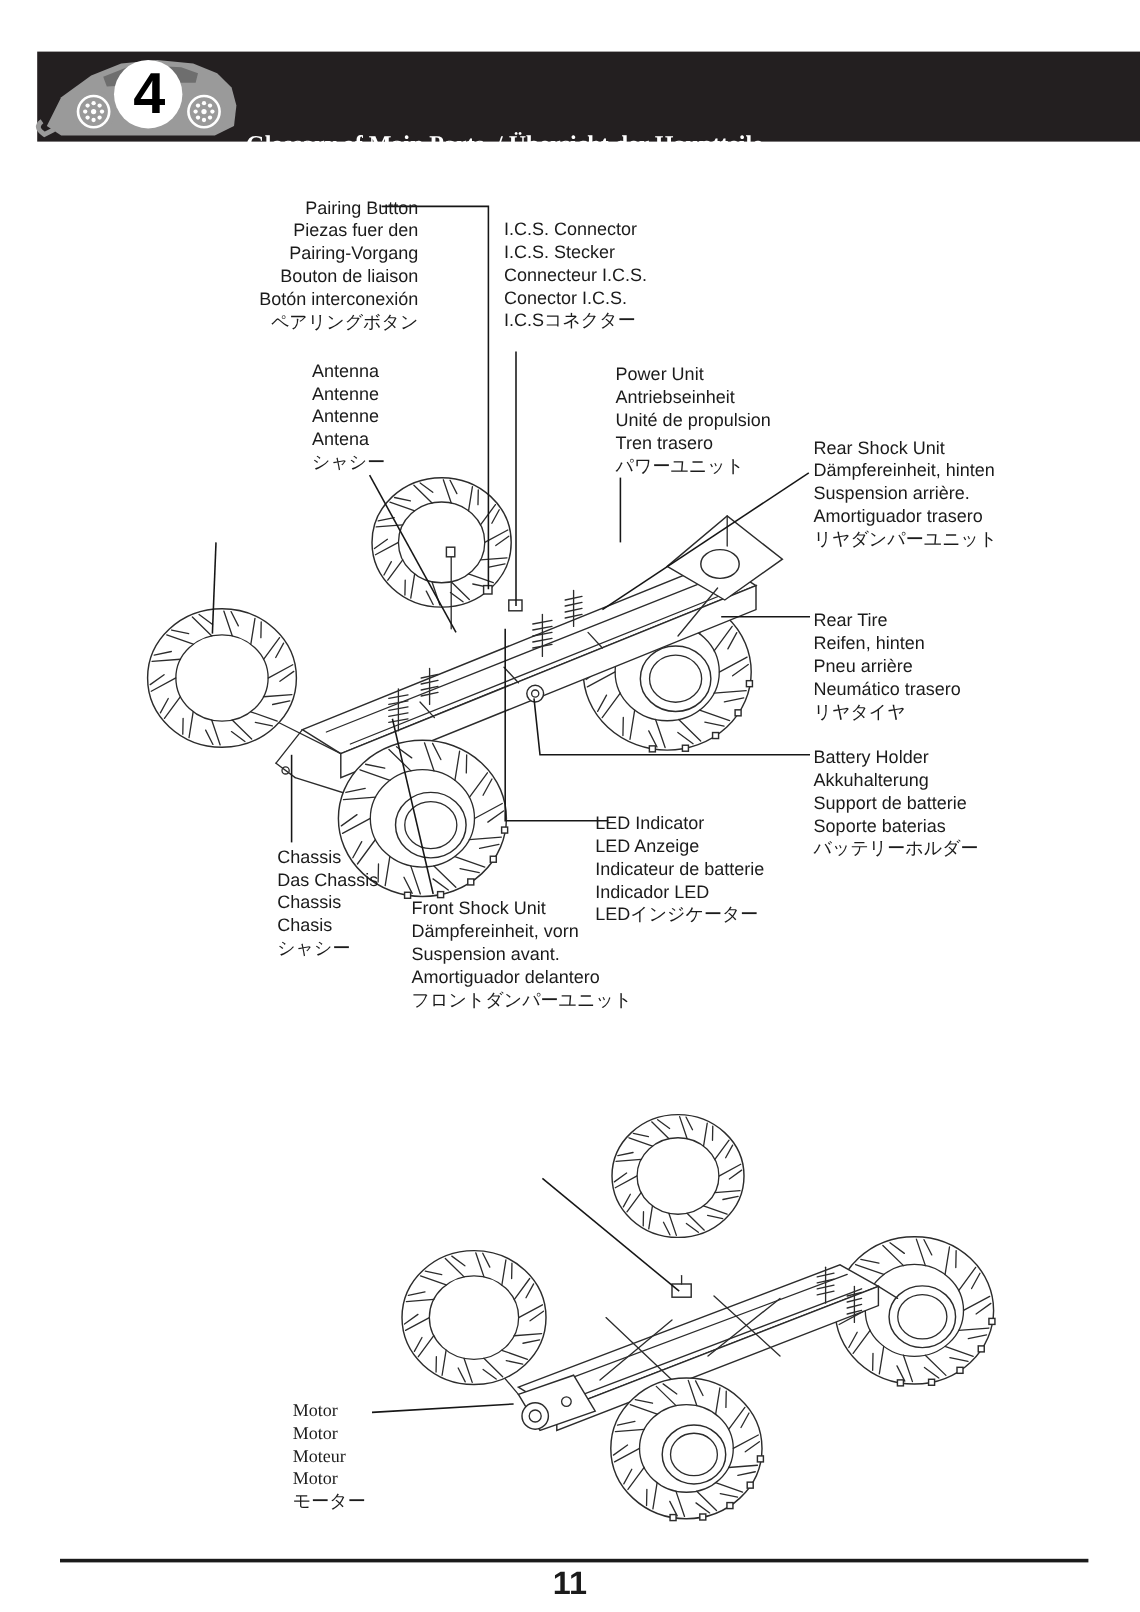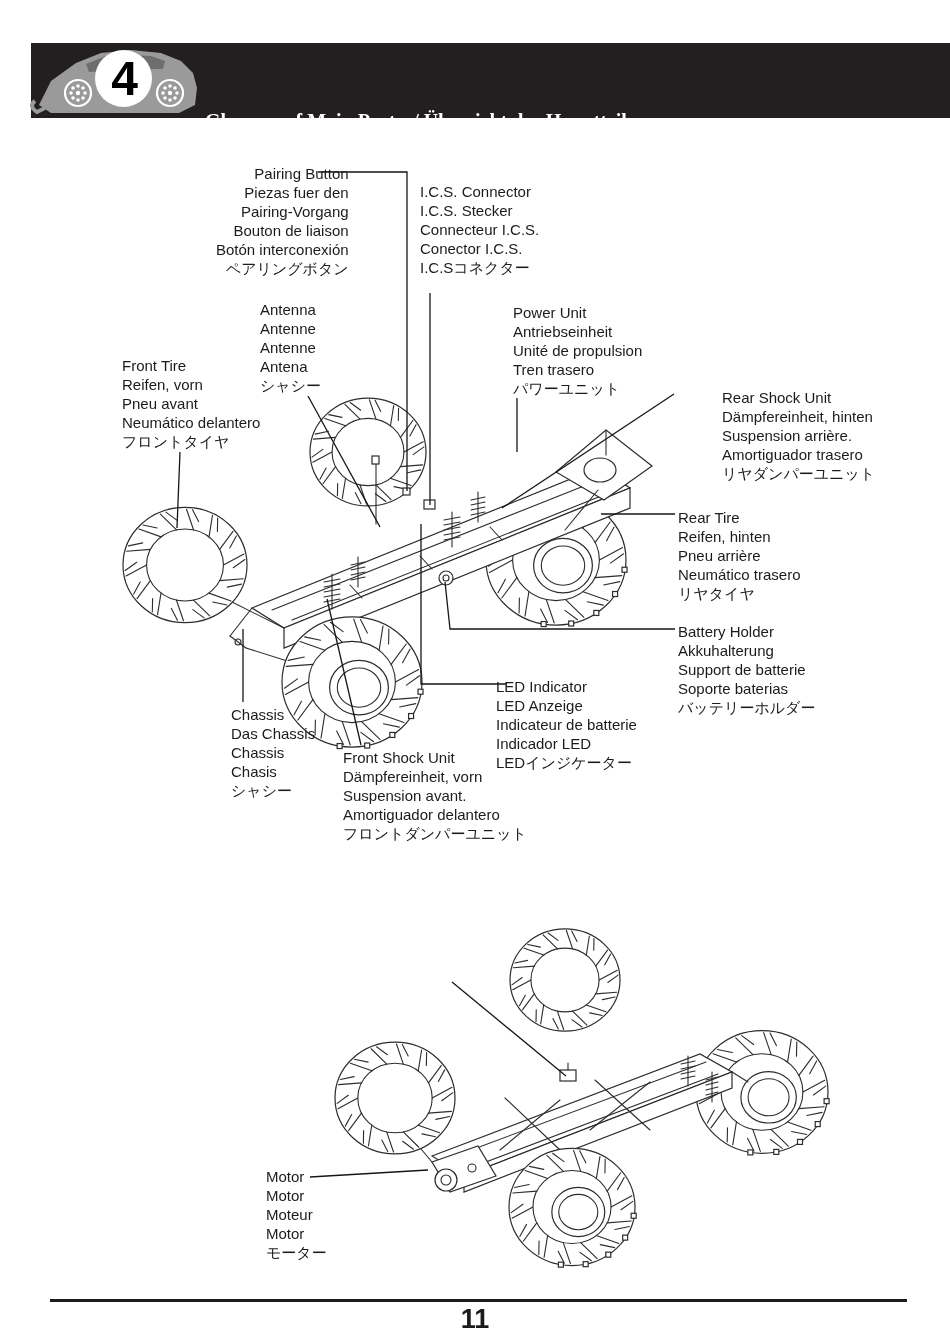--- a/index.html
+++ b/index.html
@@ -431,25 +431,24 @@
         <polyline points="243,702 243,629" class="ld"></polyline>
         <polyline points="361,745 327,599" class="ld"></polyline>
         <polyline points="452,982 566,1076" class="ld"></polyline>
         <polyline points="310,1177 428,1170" class="ld"></polyline>
       </g>
     </svg>
 
   <div class="lbl" style="left:216px;top:164px;text-align:right;"><div>Pairing Button</div><div>Piezas fuer den</div><div>  Pairing-Vorgang</div><div>Bouton de liaison</div><div>Botón interconexión</div><div>ペアリングボタン</div></div>
   <div class="lbl" style="left:420px;top:182px;"><div>I.C.S. Connector</div><div>I.C.S. Stecker</div><div>Connecteur I.C.S.</div><div>Conector I.C.S.</div><div>I.C.Sコネクター</div></div>
   <div class="lbl" style="left:260px;top:300px;"><div>Antenna</div><div>Antenne</div><div>Antenne</div><div>Antena</div><div>シャシー</div></div>
-  <div class="lbl" style="left:122px;top:356px;"><div>Front Tire</div><div>Reifen, vorn</div><div>Pneu avant</div><div>Neumático delantero</div><div>フロントタイヤ</div></div>
   <div class="lbl" style="left:513px;top:303px;"><div>Power Unit</div><div>Antriebseinheit</div><div>Unité de propulsion</div><div>Tren trasero</div><div>パワーユニット</div></div>
-  <div class="lbl" style="left:678px;top:388px;margin-left:44px;"><div>Rear Shock Unit</div><div>Dämpfereinheit, hinten</div><div>Suspension arrière.</div><div>Amortiguador trasero</div><div>リヤダンパーユニット</div></div>
+  <div class="lbl" style="left:678px;top:364px;"><div>Rear Shock Unit</div><div>Dämpfereinheit, hinten</div><div>Suspension arrière.</div><div>Amortiguador trasero</div><div>リヤダンパーユニット</div></div>
   <div class="lbl" style="left:678px;top:508px;"><div>Rear Tire</div><div>Reifen, hinten</div><div>Pneu arrière</div><div>Neumático trasero</div><div>リヤタイヤ</div></div>
   <div class="lbl" style="left:678px;top:622px;"><div>Battery Holder</div><div>Akkuhalterung</div><div>Support de batterie</div><div>Soporte baterias</div><div>バッテリーホルダー</div></div>
   <div class="lbl" style="left:496px;top:677px;"><div>LED Indicator</div><div>LED Anzeige</div><div>Indicateur de batterie</div><div>Indicador LED</div><div>LEDインジケーター</div></div>
   <div class="lbl" style="left:231px;top:705px;"><div>Chassis</div><div>Das Chassis</div><div>Chassis</div><div>Chasis</div><div>シャシー</div></div>
   <div class="lbl" style="left:343px;top:748px;"><div>Front Shock Unit</div><div>Dämpfereinheit, vorn</div><div>Suspension avant.</div><div>Amortiguador delantero</div><div>フロントダンパーユニット</div></div>
-  <div class="lbl" style="left:266px;top:1167px;"><div>Motor</div><div>Motor</div><div>Moteur</div><div>Motor</div><div>モーター</div></div>
+  <div class="lbl" style="left:244px;top:1167px;font-family:Liberation Serif, serif;"><div>Motor</div><div>Motor</div><div>Moteur</div><div>Motor</div><div>モーター</div></div>
 
   <div id="rule"></div>
   <div id="pagenum">11</div>
 </div>
 
 </body></html>

